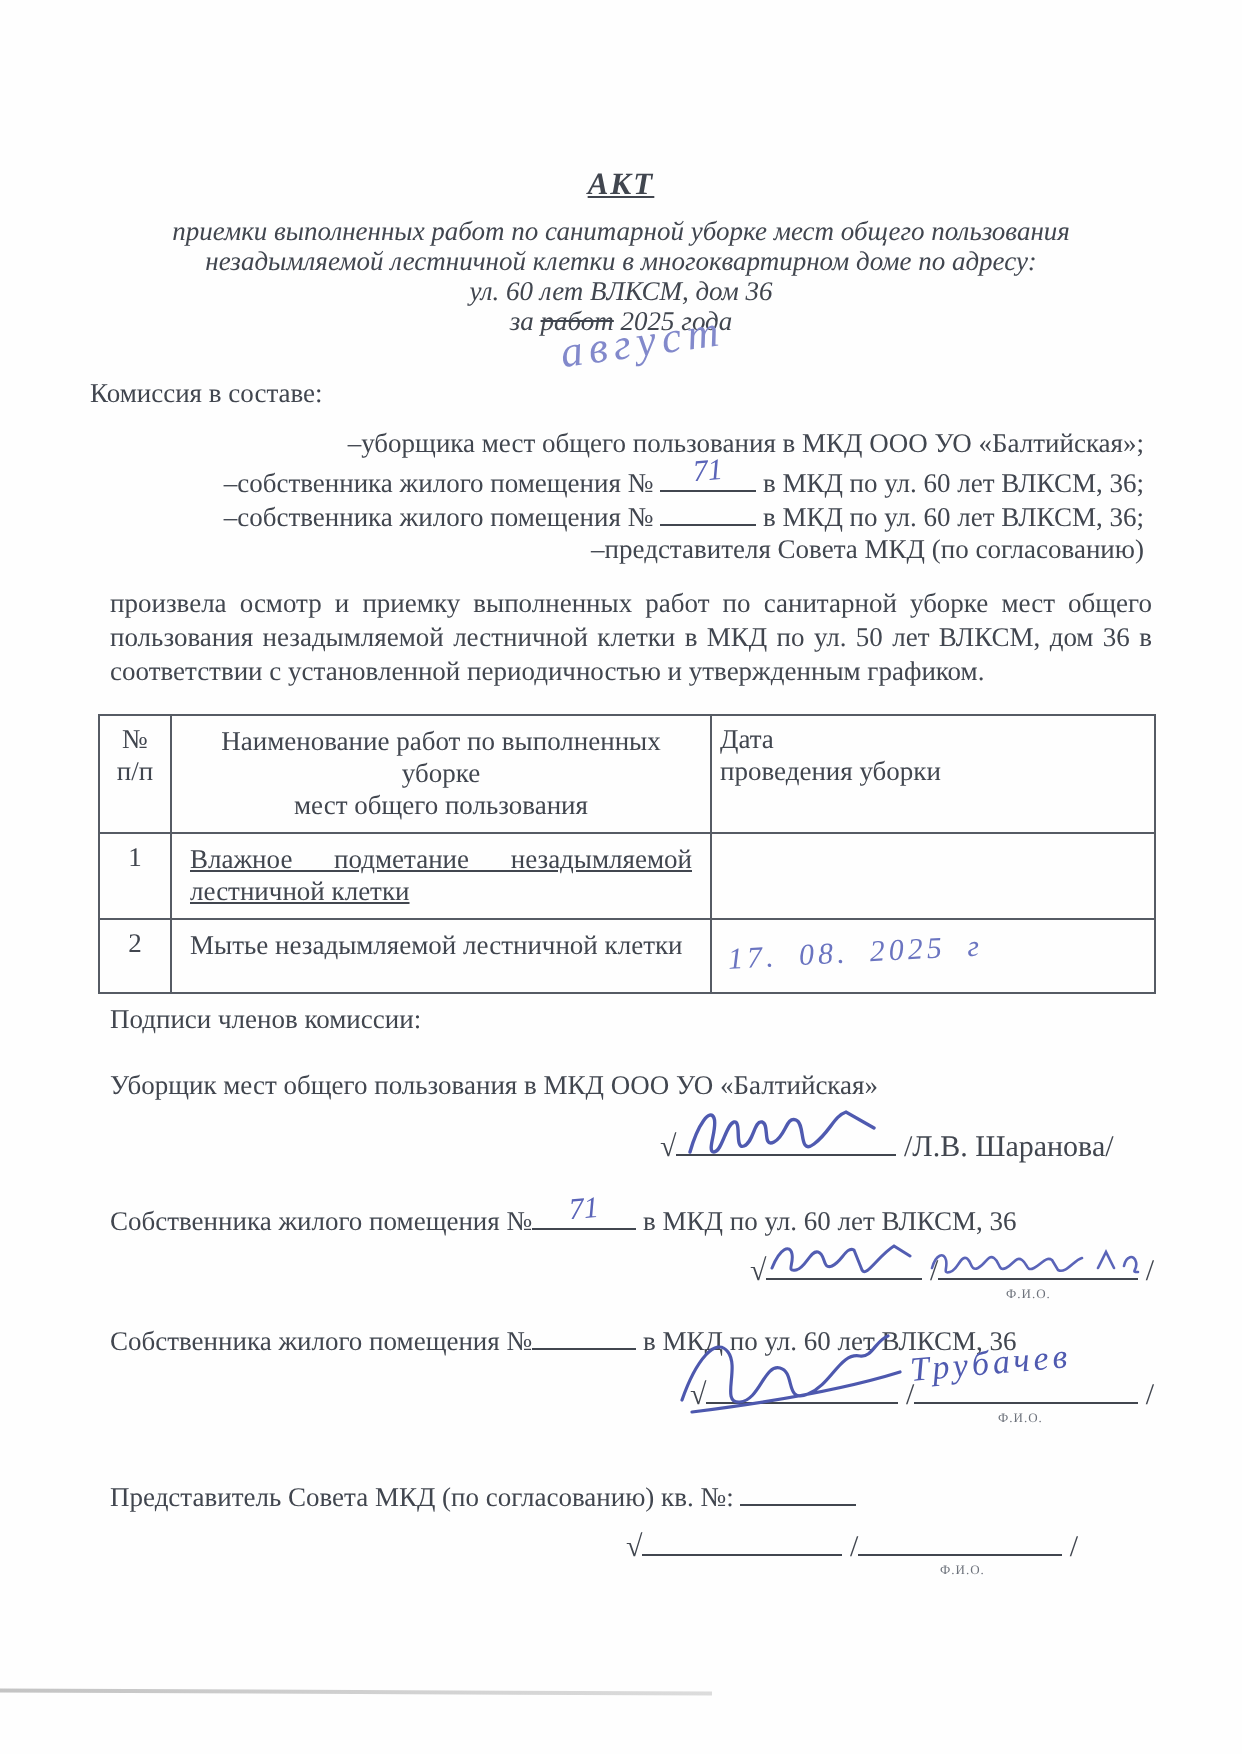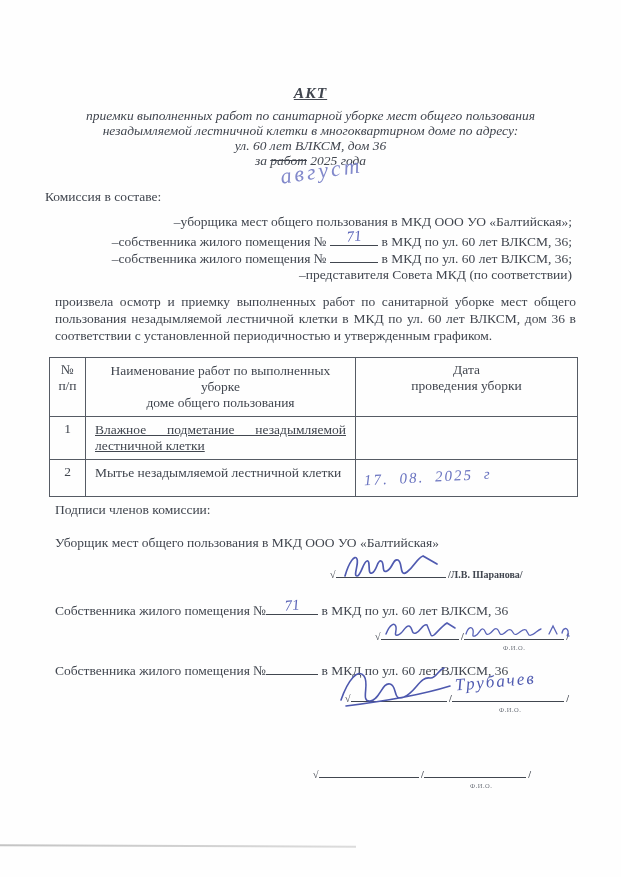--- a/index.html
+++ b/index.html
@@ -17,24 +17,24 @@
   .blank { display:inline-block; border-bottom:1px solid #41464f; height:14px; position:relative; vertical-align:baseline; }
   .hand { font-style:italic; color:#5a64b8; font-family:"Liberation Serif", serif; }
   .hand-over { position:absolute; left:50%; top:-4px; transform:translateX(-50%) rotate(-5deg); font-size:15px; white-space:nowrap; }
   .member { left:42px; width:530px; font-size:13.5px;text-align:right; }
   .member .dash { display:inline-block; width:18px; }
   .para { left:55px; width:521px; font-size:13.5px; line-height:17.2px; text-align:justify; }
   table.work { position:absolute; left:49px; top:357px; width:528px; border-collapse:collapse; table-layout:fixed; font-size:13.5px; color:#41464f; }
   table.work td { border:1.2px solid #565b64; vertical-align:top; }
   td.c-num { width:36px; text-align:center; padding:4px 2px; }
   td.c-work { width:270px; padding:5px 9px; }
-  td.c-date { width:222px; text-align:center; padding:4px 4px; position:relative; }
+  td.c-date { width:222px; text-align:left; padding:4px 4px; position:relative; }
   .hdr { text-align:center; }
   .justify-cell { text-align:justify;text-decoration:underline; }
-  .sigline { position:absolute; white-space:nowrap; font-size:10px; height:18px;font-weight:bold; }
+  .sigline { position:absolute; white-space:nowrap; font-size:15px; height:18px; }
   .sigline .blank { height:16px; }
   .check { color:#41464f; }
   .fio { position:absolute; font-size:6.5px; color:#6d727b; letter-spacing:0.5px; }
   .scrib { position:absolute; pointer-events:none; }
   .hand-month { font-size:22px; letter-spacing:3px; color:#8289cb; transform:rotate(-8deg); }
   .hand-date { font-size:15px; letter-spacing:2px; word-spacing:5px; color:#6a74c0; transform:rotate(-3deg); white-space:nowrap; }
   .hand-fio3 { font-size:17px; letter-spacing:2px; color:#4f5ab0; transform:rotate(-5deg); white-space:nowrap; }
   .scanline { position:absolute; left:-4px; top:845px; width:360px; height:1.6px; background:linear-gradient(90deg,#b9b9b9,#d6d6d6); transform:rotate(0.25deg); opacity:.85; }
 </style>
 </head>
@@ -62,35 +62,35 @@
     <span class="dash">–</span><span>собственника жилого помещения №</span>
     <span class="blank" style="width:48px"><i class="hand hand-over">71</i></span>
     <span>в МКД по ул. 60 лет ВЛКСМ, 36;</span>
   </div>
   <div class="abs member" style="top:249px">
     <span class="dash">–</span><span>собственника жилого помещения №</span>
     <span class="blank" style="width:48px"></span>
     <span>в МКД по ул. 60 лет ВЛКСМ, 36;</span>
   </div>
   <div class="abs member" style="top:266.5px">
-    <span class="dash">–</span><span>представителя Совета МКД (по соответствии)</span>
+    <span class="dash">–</span><span>представителя Совета МКД (по согласованию)</span>
   </div>
 
-  <div class="abs para" style="top:293px">произвела осмотр и приемку выполненных работ по санитарной уборке мест общего пользования незадымляемой лестничной клетки в МКД по ул. 60 лет ВЛКСМ, дом 36 в соответствии с установленной периодичностью и утвержденным графиком.</div>
+  <div class="abs para" style="top:293px">произвела осмотр и приемку выполненных работ по санитарной уборке мест общего пользования незадымляемой лестничной клетки в МКД по ул. 50 лет ВЛКСМ, дом 36 в соответствии с установленной периодичностью и утвержденным графиком.</div>
 
   <table class="work">
     <tbody>
         <tr>
       <td class="c-num hdr" style="height:44px">
         <div>№</div>
         <div>п/п</div>
       </td>
       <td class="c-work hdr">
         <div>Наименование работ по выполненных уборке</div>
-        <div>доме общего пользования</div>
+        <div>мест общего пользования</div>
       </td>
       <td class="c-date hdr">
         <div>Дата</div>
         <div>проведения уборки</div>
       </td>
     </tr>
     <tr>
       <td class="c-num" style="height:43px">1</td>
       <td class="c-work justify-cell">Влажное подметание незадымляемой лестничной клетки</td>
       <td class="c-date"></td>
@@ -141,20 +141,24 @@
     <span class="check">√</span><span class="blank" style="width:96px"></span>
     <span>/</span><span class="blank" style="width:112px"></span>
     <span>/</span>
   </div>
   <svg class="scrib" style="left:338px; top:662px" width="118" height="48" viewBox="0 0 118 48">
     <path d="M3 38 C10 18 20 6 26 14 C32 22 22 40 32 39 C42 38 44 20 52 22 C60 24 54 40 66 35 C78 30 82 14 92 16 C98 17 100 8 106 6 M8 44 C40 40 80 34 112 24" fill="none" stroke="#4d58ae" stroke-width="1.6" stroke-linecap="round"></path>
   </svg>
   <span class="abs hand hand-fio3" style="left:455px; top:672px">Трубачев</span>
   <div class="fio" style="left:499px; top:706px">Ф.И.О.</div>
 
+  <div class="abs t" style="left:55px; top:739px">
+    <span>Представитель Совета МКД (по согласованию) кв. №:</span>
+    <span class="blank" style="width:58px"></span>
+  </div>
   <div class="sigline" style="left:313px; top:762px">
     <span class="check">√</span><span class="blank" style="width:100px"></span>
     <span>/</span><span class="blank" style="width:102px"></span>
     <span>/</span>
   </div>
   <div class="fio" style="left:470px; top:782px">Ф.И.О.</div>
 
   <div class="scanline"></div>
 
 </div>

